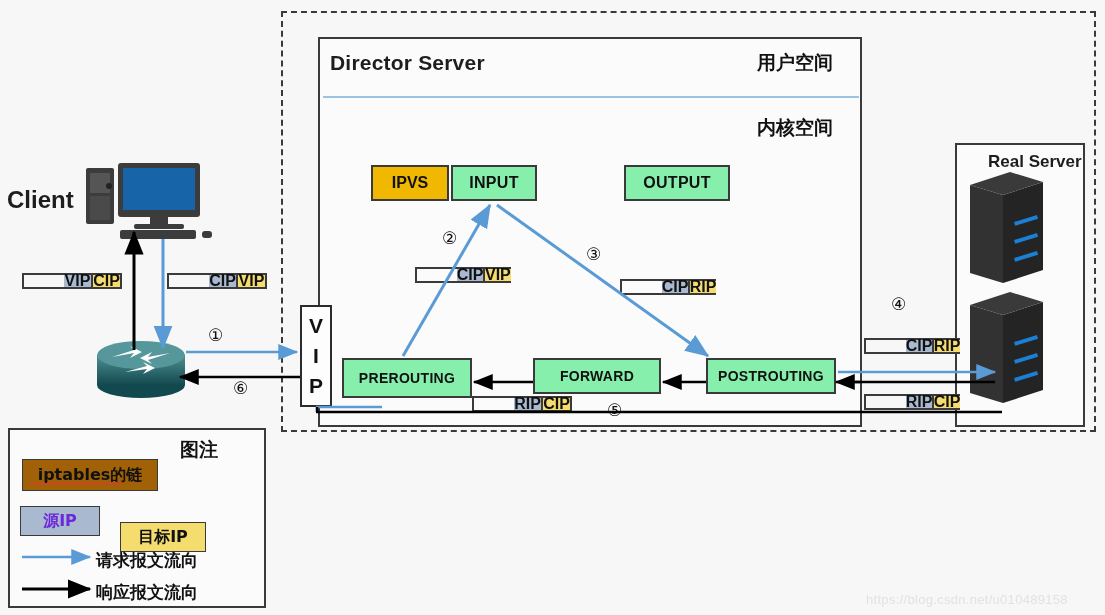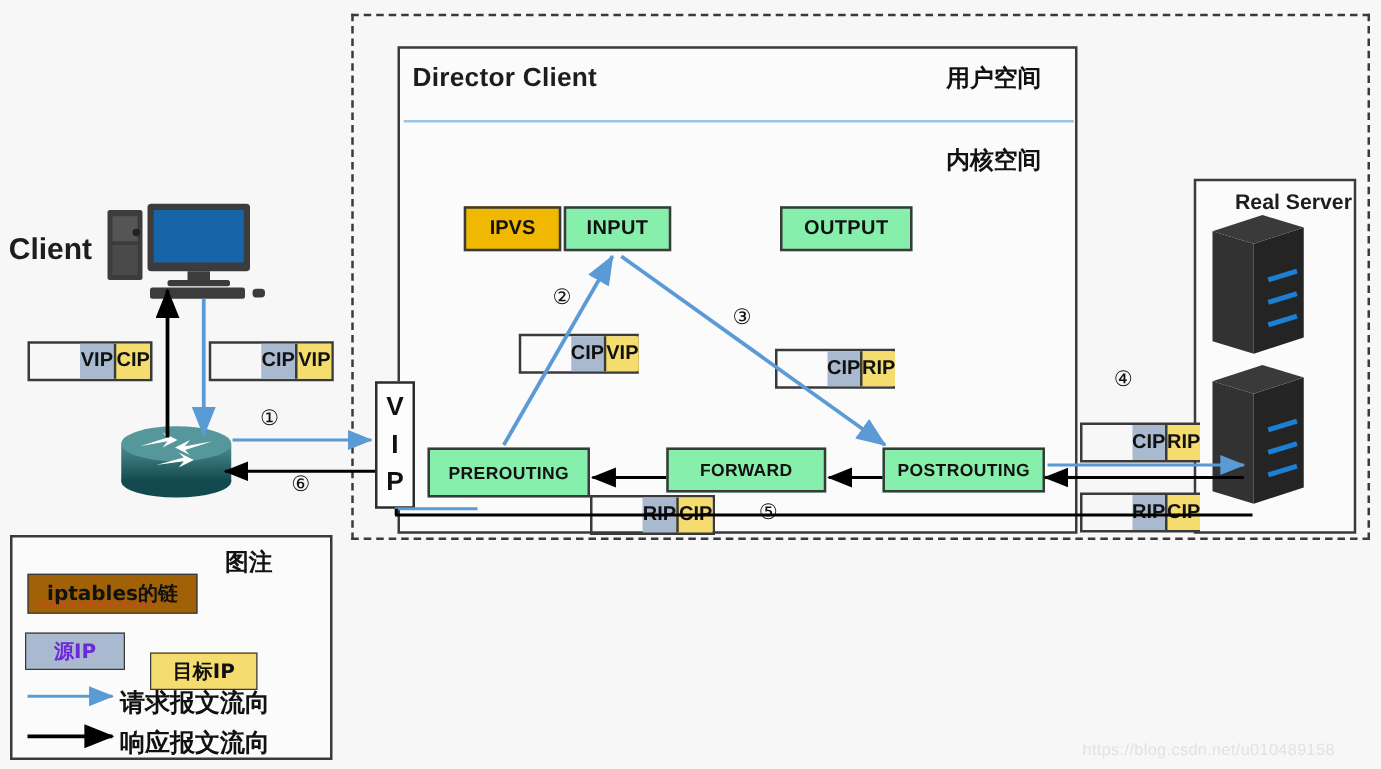--- a/index.html
+++ b/index.html
@@ -15,39 +15,39 @@
   
   .solid-box{border:2px solid #3a3a3a;background:#fbfbfb;}
 
   
   .title{font-weight:bold;color:#1d1d1d;white-space:nowrap;}
   .t-director{font-size:21px;letter-spacing:.2px;}
   .t-realserver{font-size:17px;}
   .t-client{font-size:24px;font-weight:bold;}
   .cn{font-family:"DejaVu Sans","Liberation Sans",sans-serif;font-size:19px;
       font-weight:bold;color:#111;white-space:nowrap;}
-  .cn-sm{font-family:"DejaVu Sans","Liberation Sans",sans-serif;font-size:20px;
+  .cn-sm{font-family:"DejaVu Sans","Liberation Sans",sans-serif;font-size:17px;
       font-weight:bold;color:#111;white-space:nowrap;}
 
   
   .divider{height:2px;background:#9cc3e5;}
 
   
   .chain{border:2px solid #3a3a3a;background:#86efac;color:#111;
          font-size:14px;font-weight:bold;display:flex;align-items:center;
          justify-content:center;letter-spacing:.3px;}
   .chain.big{font-size:16px;}
 
   
   .ipvs{border:2px solid #3a3a3a;background:#f0b800;color:#111;
         font-size:16px;font-weight:bold;display:flex;align-items:center;
         justify-content:center;}
 
   
-  .pkt{display:flex;border:2px solid #3a3a3a;height:32px;padding-left:40px;}
+  .pkt{display:flex;border:2px solid #3a3a3a;height:16px;padding-left:40px;}
   .pkt span{display:flex;align-items:center;justify-content:center;
             font-size:16px;font-weight:bold;color:#111;width:50%;}
   .pkt .src{background:#a9bad0;}
   .pkt .dst{background:#f5dc6e;border-left:2px solid #3a3a3a;}
 
   
   .vipbox{border:2px solid #2b2b2b;background:#fdfdfd;display:flex;
           flex-direction:column;align-items:center;justify-content:space-around;
           font-size:21px;font-weight:bold;color:#111;padding:4px 0;}
 
@@ -77,21 +77,21 @@
 </style>
 </head>
 <body>
 
 <div id="stage">
 
   <div class="abs dashed-box" style="left:281px;top:11px;width:815px;height:421px;"></div>
 
   <div class="abs solid-box" style="left:318px;top:37px;width:544px;height:390px;"></div>
 
-  <div class="abs title t-director" style="left:330px;top:51px;">Director Client</div>
+  <div class="abs title t-director" style="left:330px;top:51px;">Director Server</div>
 
   <div class="abs cn" style="left:757px;top:50px;">用户空间</div>
 
   <div class="abs divider" style="left:323px;top:96px;width:536px;"></div>
 
   <div class="abs cn" style="left:757px;top:115px;">内核空间</div>
 
   <div class="abs ipvs" style="left:371px;top:165px;width:78px;height:36px;">IPVS</div>
 
   <div class="abs chain big" style="left:451px;top:165px;width:86px;height:36px;">INPUT</div>

